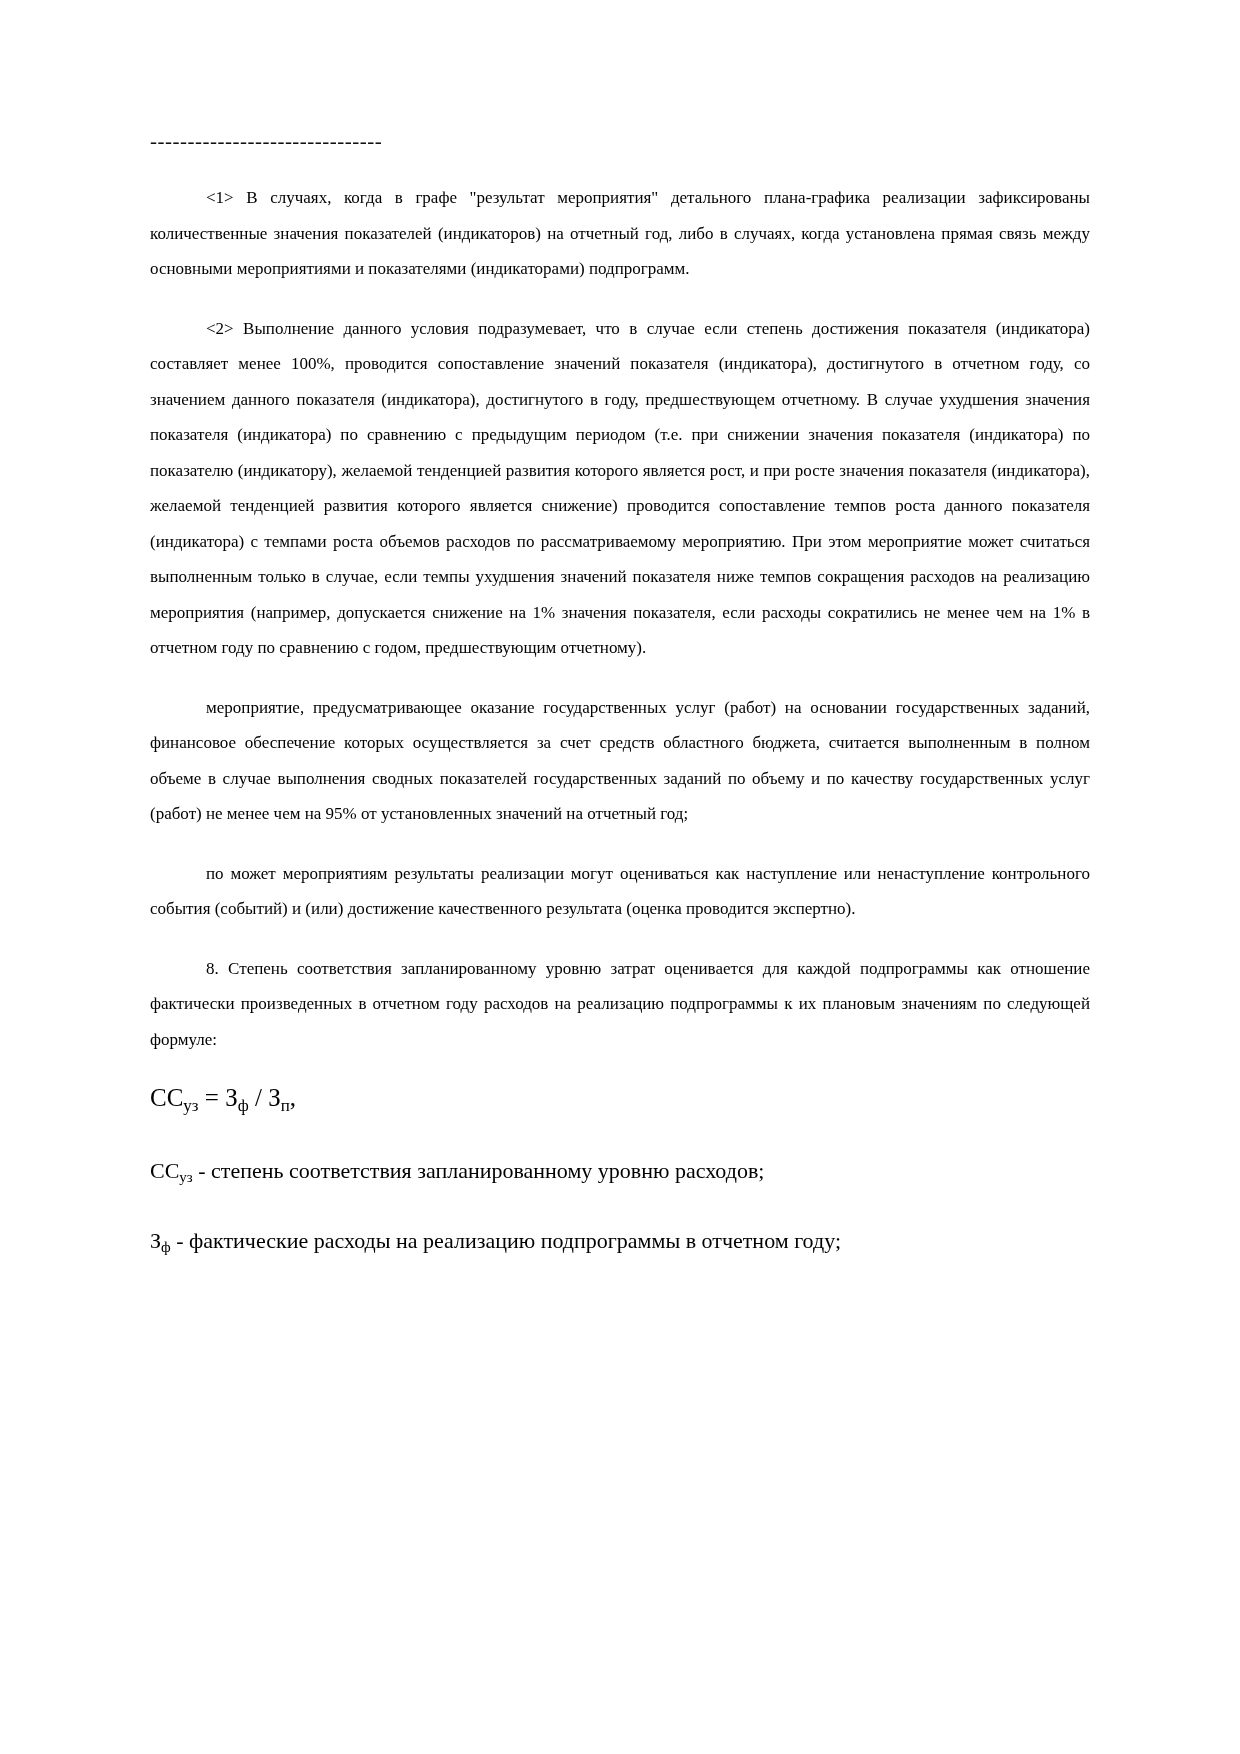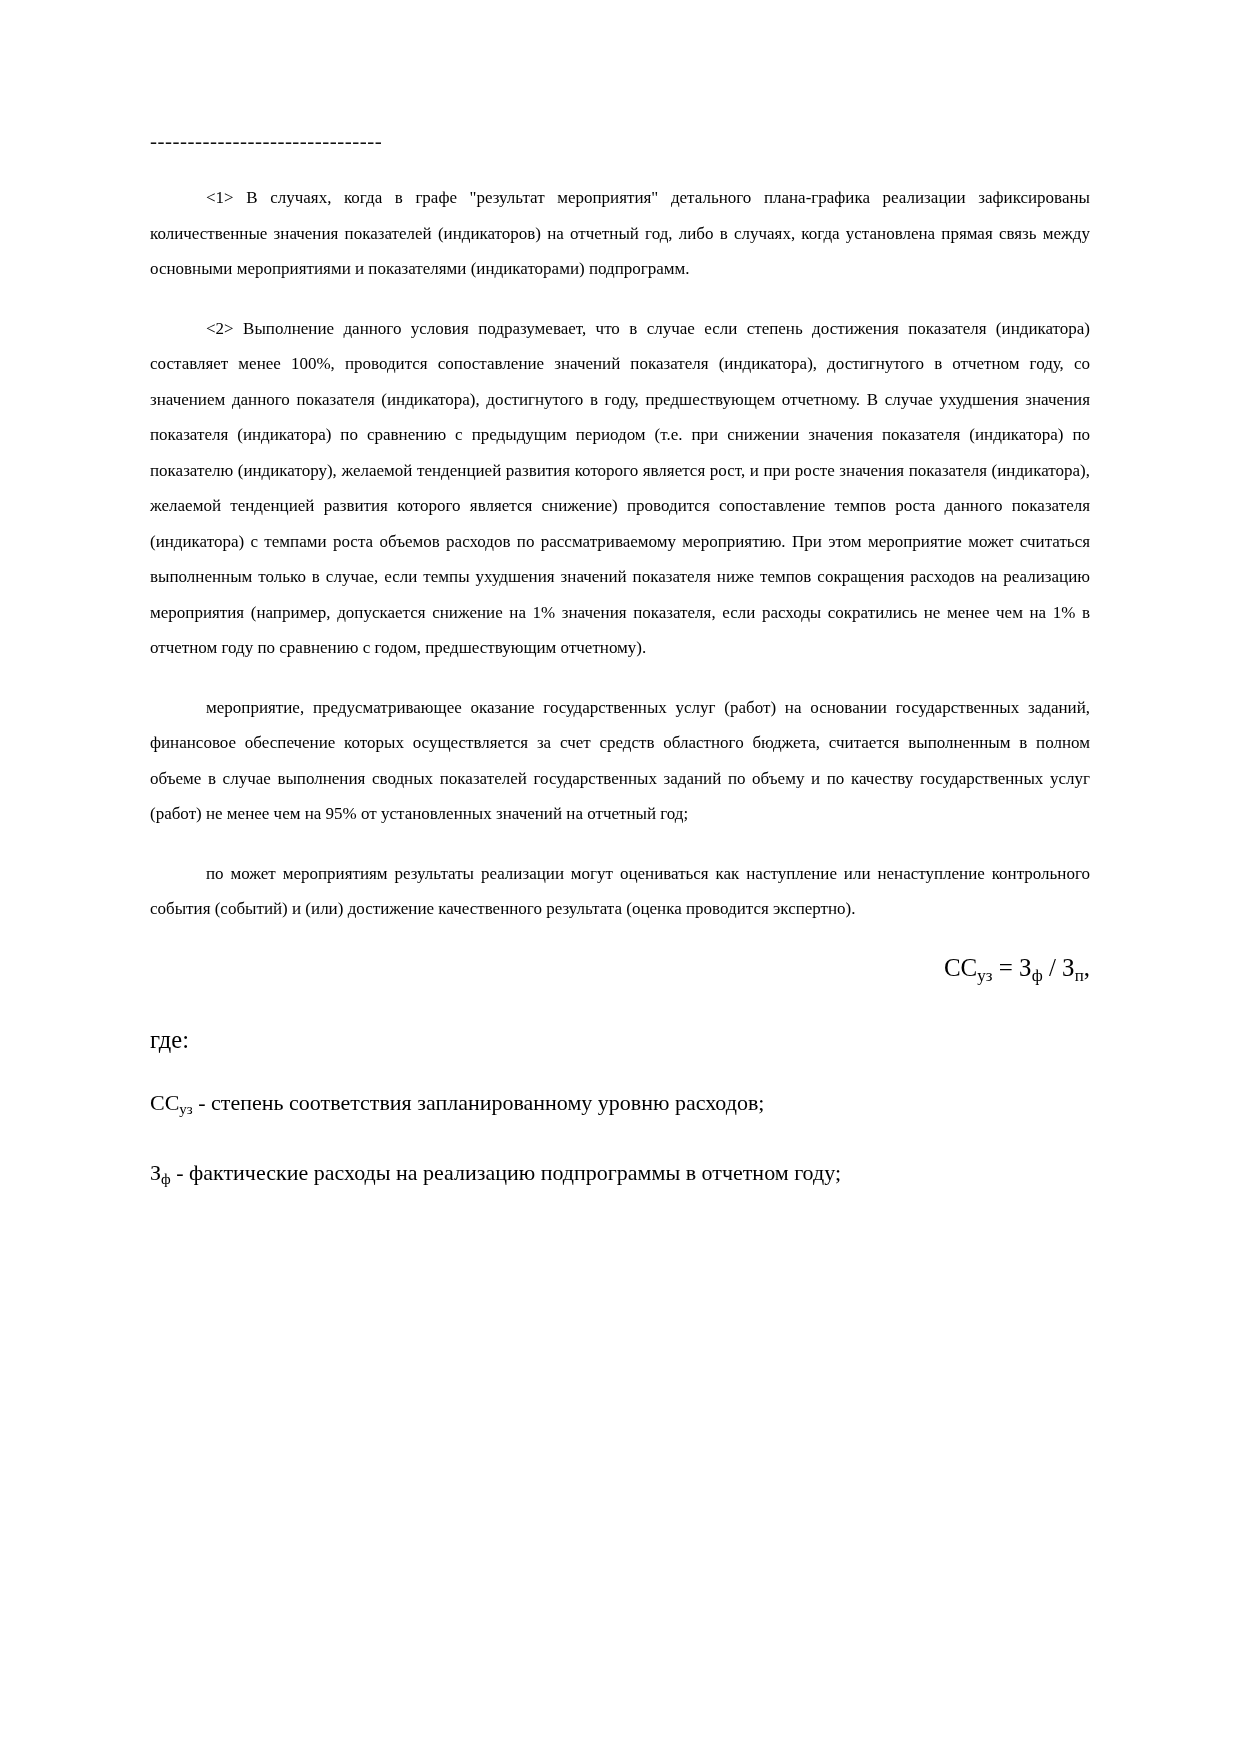--- a/index.html
+++ b/index.html
@@ -46,21 +46,21 @@
   }
   h2.section-title {
     text-align: center;
     font-size: 26px;
     line-height: 36px;
     font-weight: bold;
     margin: 34px 0 30px 0;
     text-indent: 0;
   }
   .formula {
-    text-align: right;
+    text-align: left;
     font-size: 25px;
     line-height: 34px;
     margin: 0 0 30px 0;
     text-indent: 0;
   }
   .formula sub {
     font-size: 0.68em;
     vertical-align: -0.28em;
   }
   .def {
@@ -91,26 +91,26 @@
 
     <p class="para">&lt;1&gt; В случаях, когда в графе "результат мероприятия" детального плана-графика реализации зафиксированы количественные значения показателей (индикаторов) на отчетный год, либо в случаях, когда установлена прямая связь между основными мероприятиями и показателями (индикаторами) подпрограмм.</p>
 
     <p class="para">&lt;2&gt; Выполнение данного условия подразумевает, что в случае если степень достижения показателя (индикатора) составляет менее 100%, проводится сопоставление значений показателя (индикатора), достигнутого в отчетном году, со значением данного показателя (индикатора), достигнутого в году, предшествующем отчетному. В случае ухудшения значения показателя (индикатора) по сравнению с предыдущим периодом (т.е. при снижении значения показателя (индикатора) по показателю (индикатору), желаемой тенденцией развития которого является рост, и при росте значения показателя (индикатора), желаемой тенденцией развития которого является снижение) проводится сопоставление темпов роста данного показателя (индикатора) с темпами роста объемов расходов по рассматриваемому мероприятию. При этом мероприятие может считаться выполненным только в случае, если темпы ухудшения значений показателя ниже темпов сокращения расходов на реализацию мероприятия (например, допускается снижение на 1% значения показателя, если расходы сократились не менее чем на 1% в отчетном году по сравнению с годом, предшествующим отчетному).</p>
 
     <p class="para">мероприятие, предусматривающее оказание государственных услуг (работ) на основании государственных заданий, финансовое обеспечение которых осуществляется за счет средств областного бюджета, считается выполненным в полном объеме в случае выполнения сводных показателей государственных заданий по объему и по качеству государственных услуг (работ) не менее чем на 95% от установленных значений на отчетный год;</p>
 
     <p class="para">по может мероприятиям результаты реализации могут оцениваться как наступление или ненаступление контрольного события (событий) и (или) достижение качественного результата (оценка проводится экспертно).</p>
 
 
+    <p class="para">8. Степень соответствия запланированному уровню затрат оценивается для каждой подпрограммы как отношение фактически произведенных в отчетном году расходов на реализацию подпрограммы к их плановым значениям по следующей формуле:</p>
 
     <p class="formula">
       <span>СС</span><sub>уз</sub><span> = </span><span>З</span><sub>ф</sub><span> / </span><span>З</span><sub>п</sub><span>,</span>
     </p>
 
-    <p class="where">где:</p>
 
     <p class="def">
       <span>СС</span><sub>уз</sub><span> - степень соответствия запланированному уровню расходов;</span>
     </p>
 
     <p class="def">
       <span>З</span><sub>ф</sub><span> - фактические расходы на реализацию подпрограммы в отчетном году;</span>
     </p>
 
     <p class="def">

